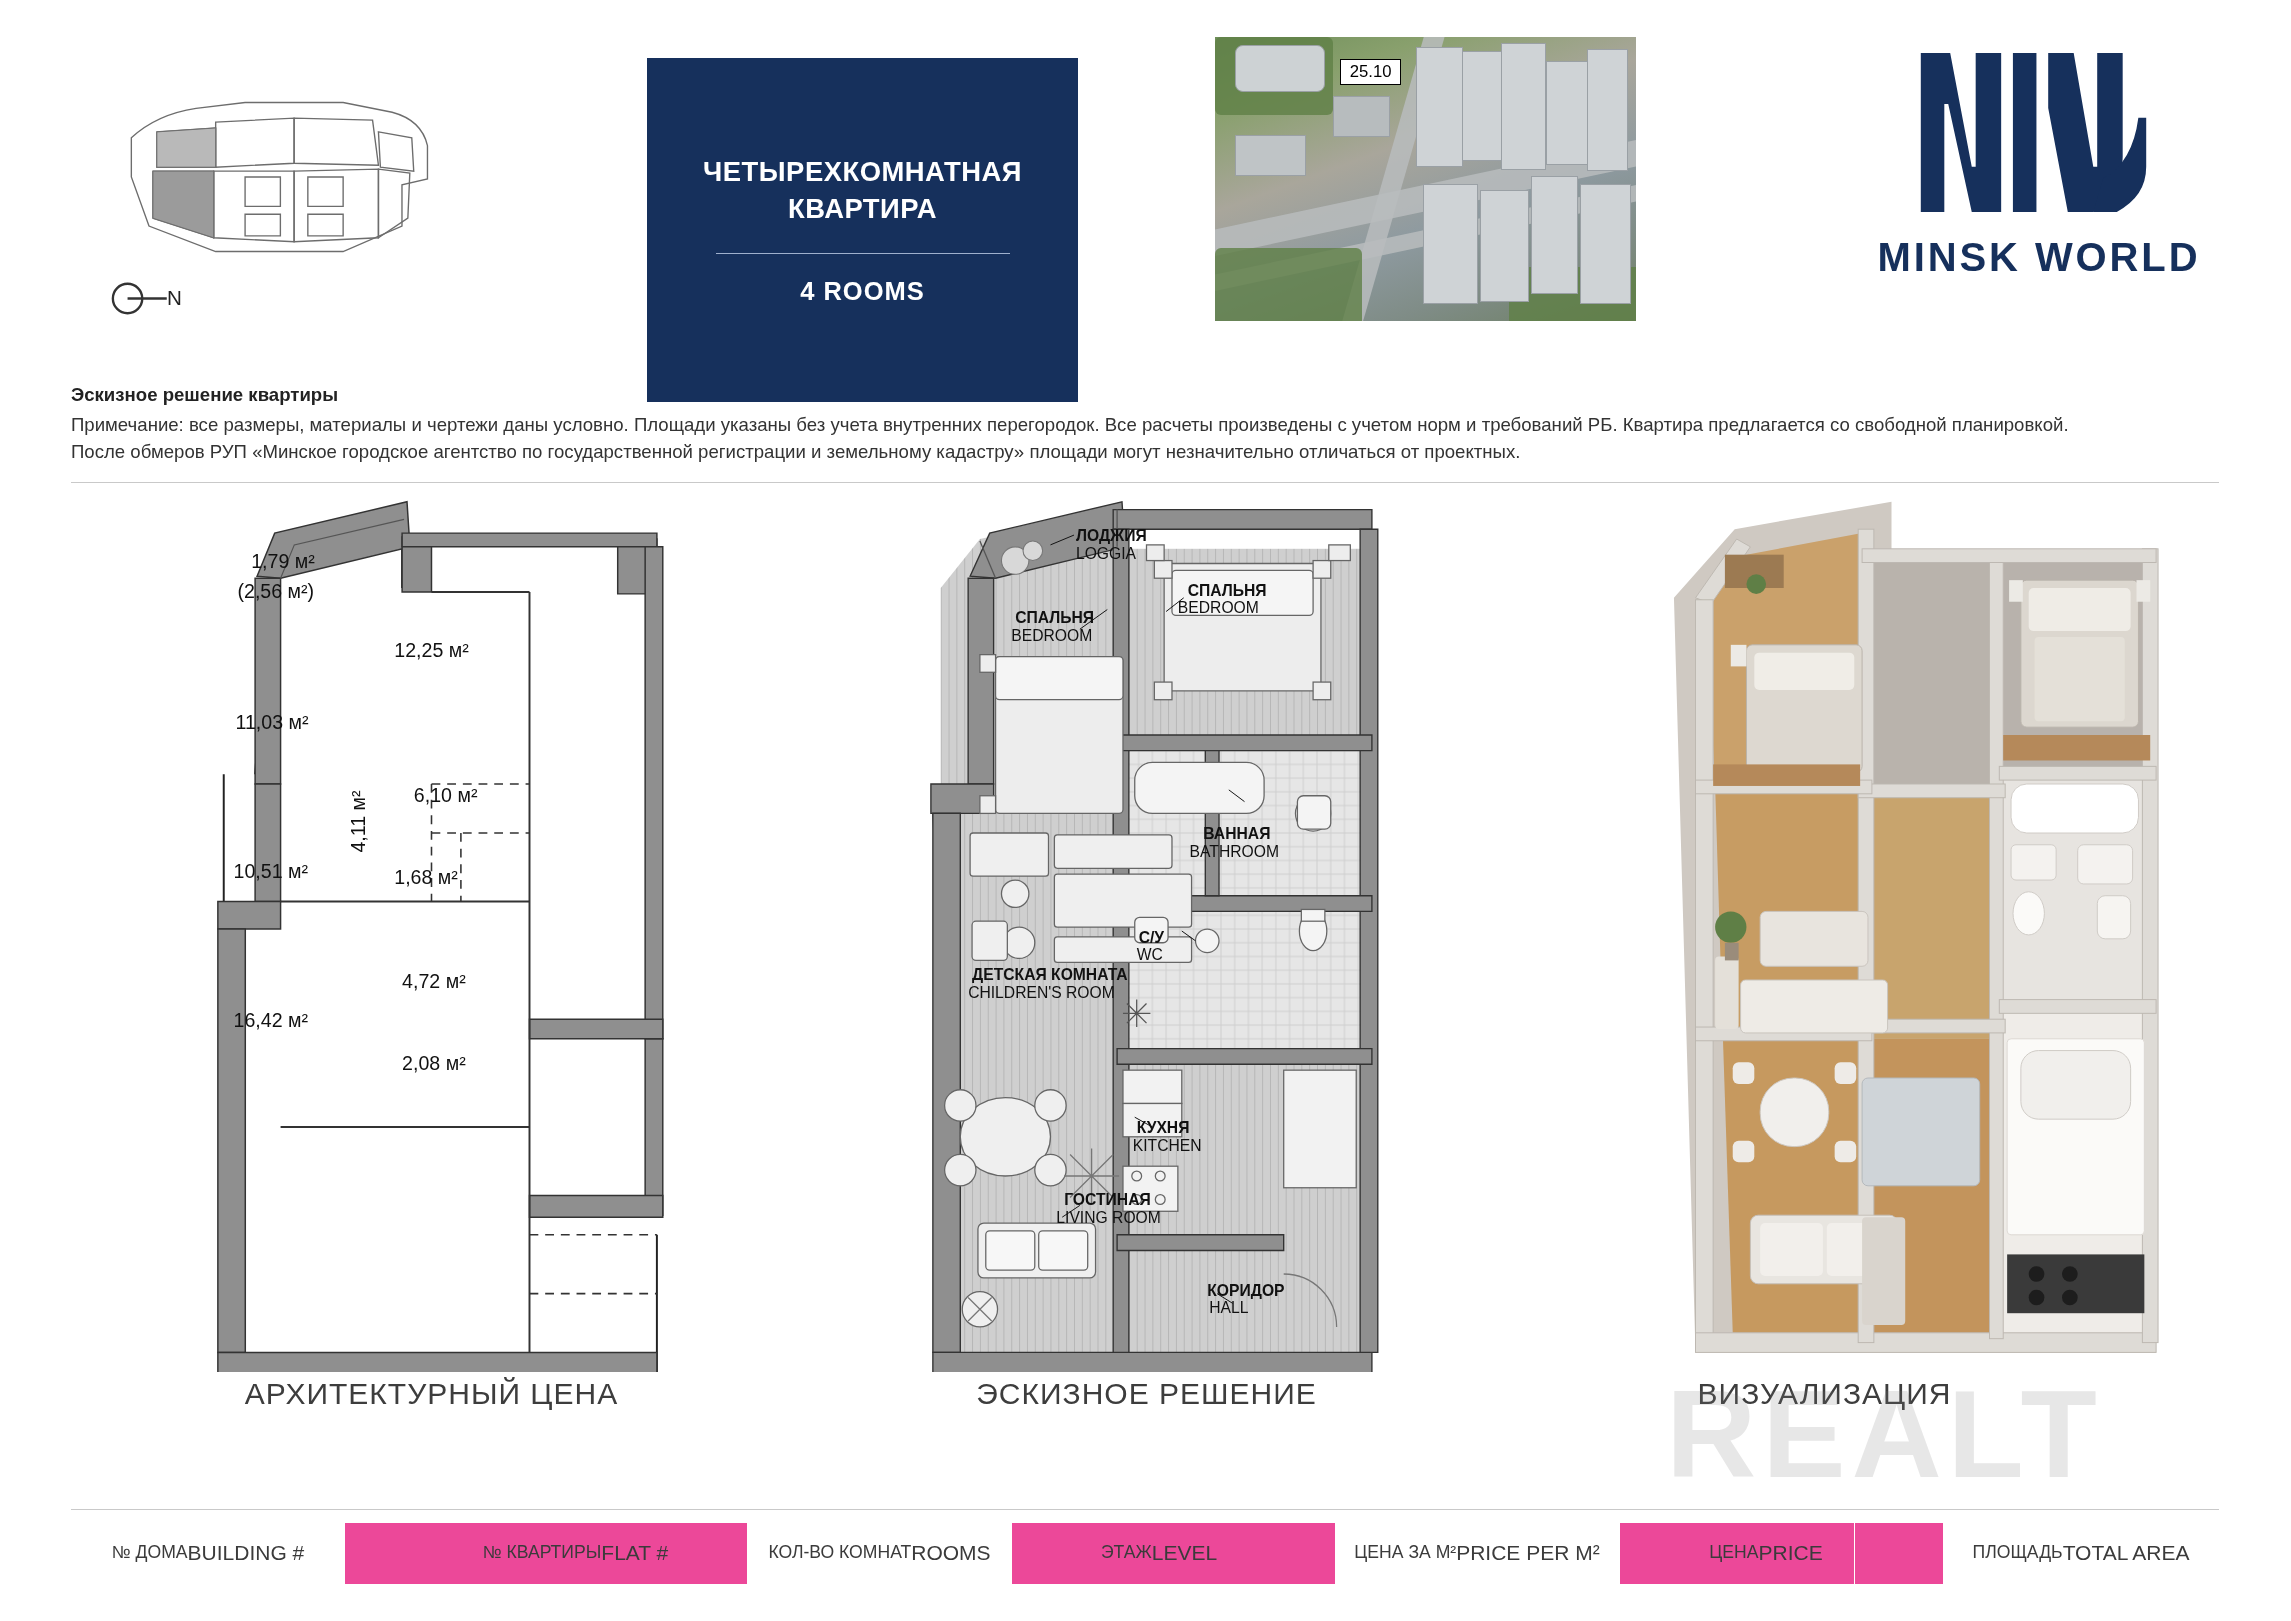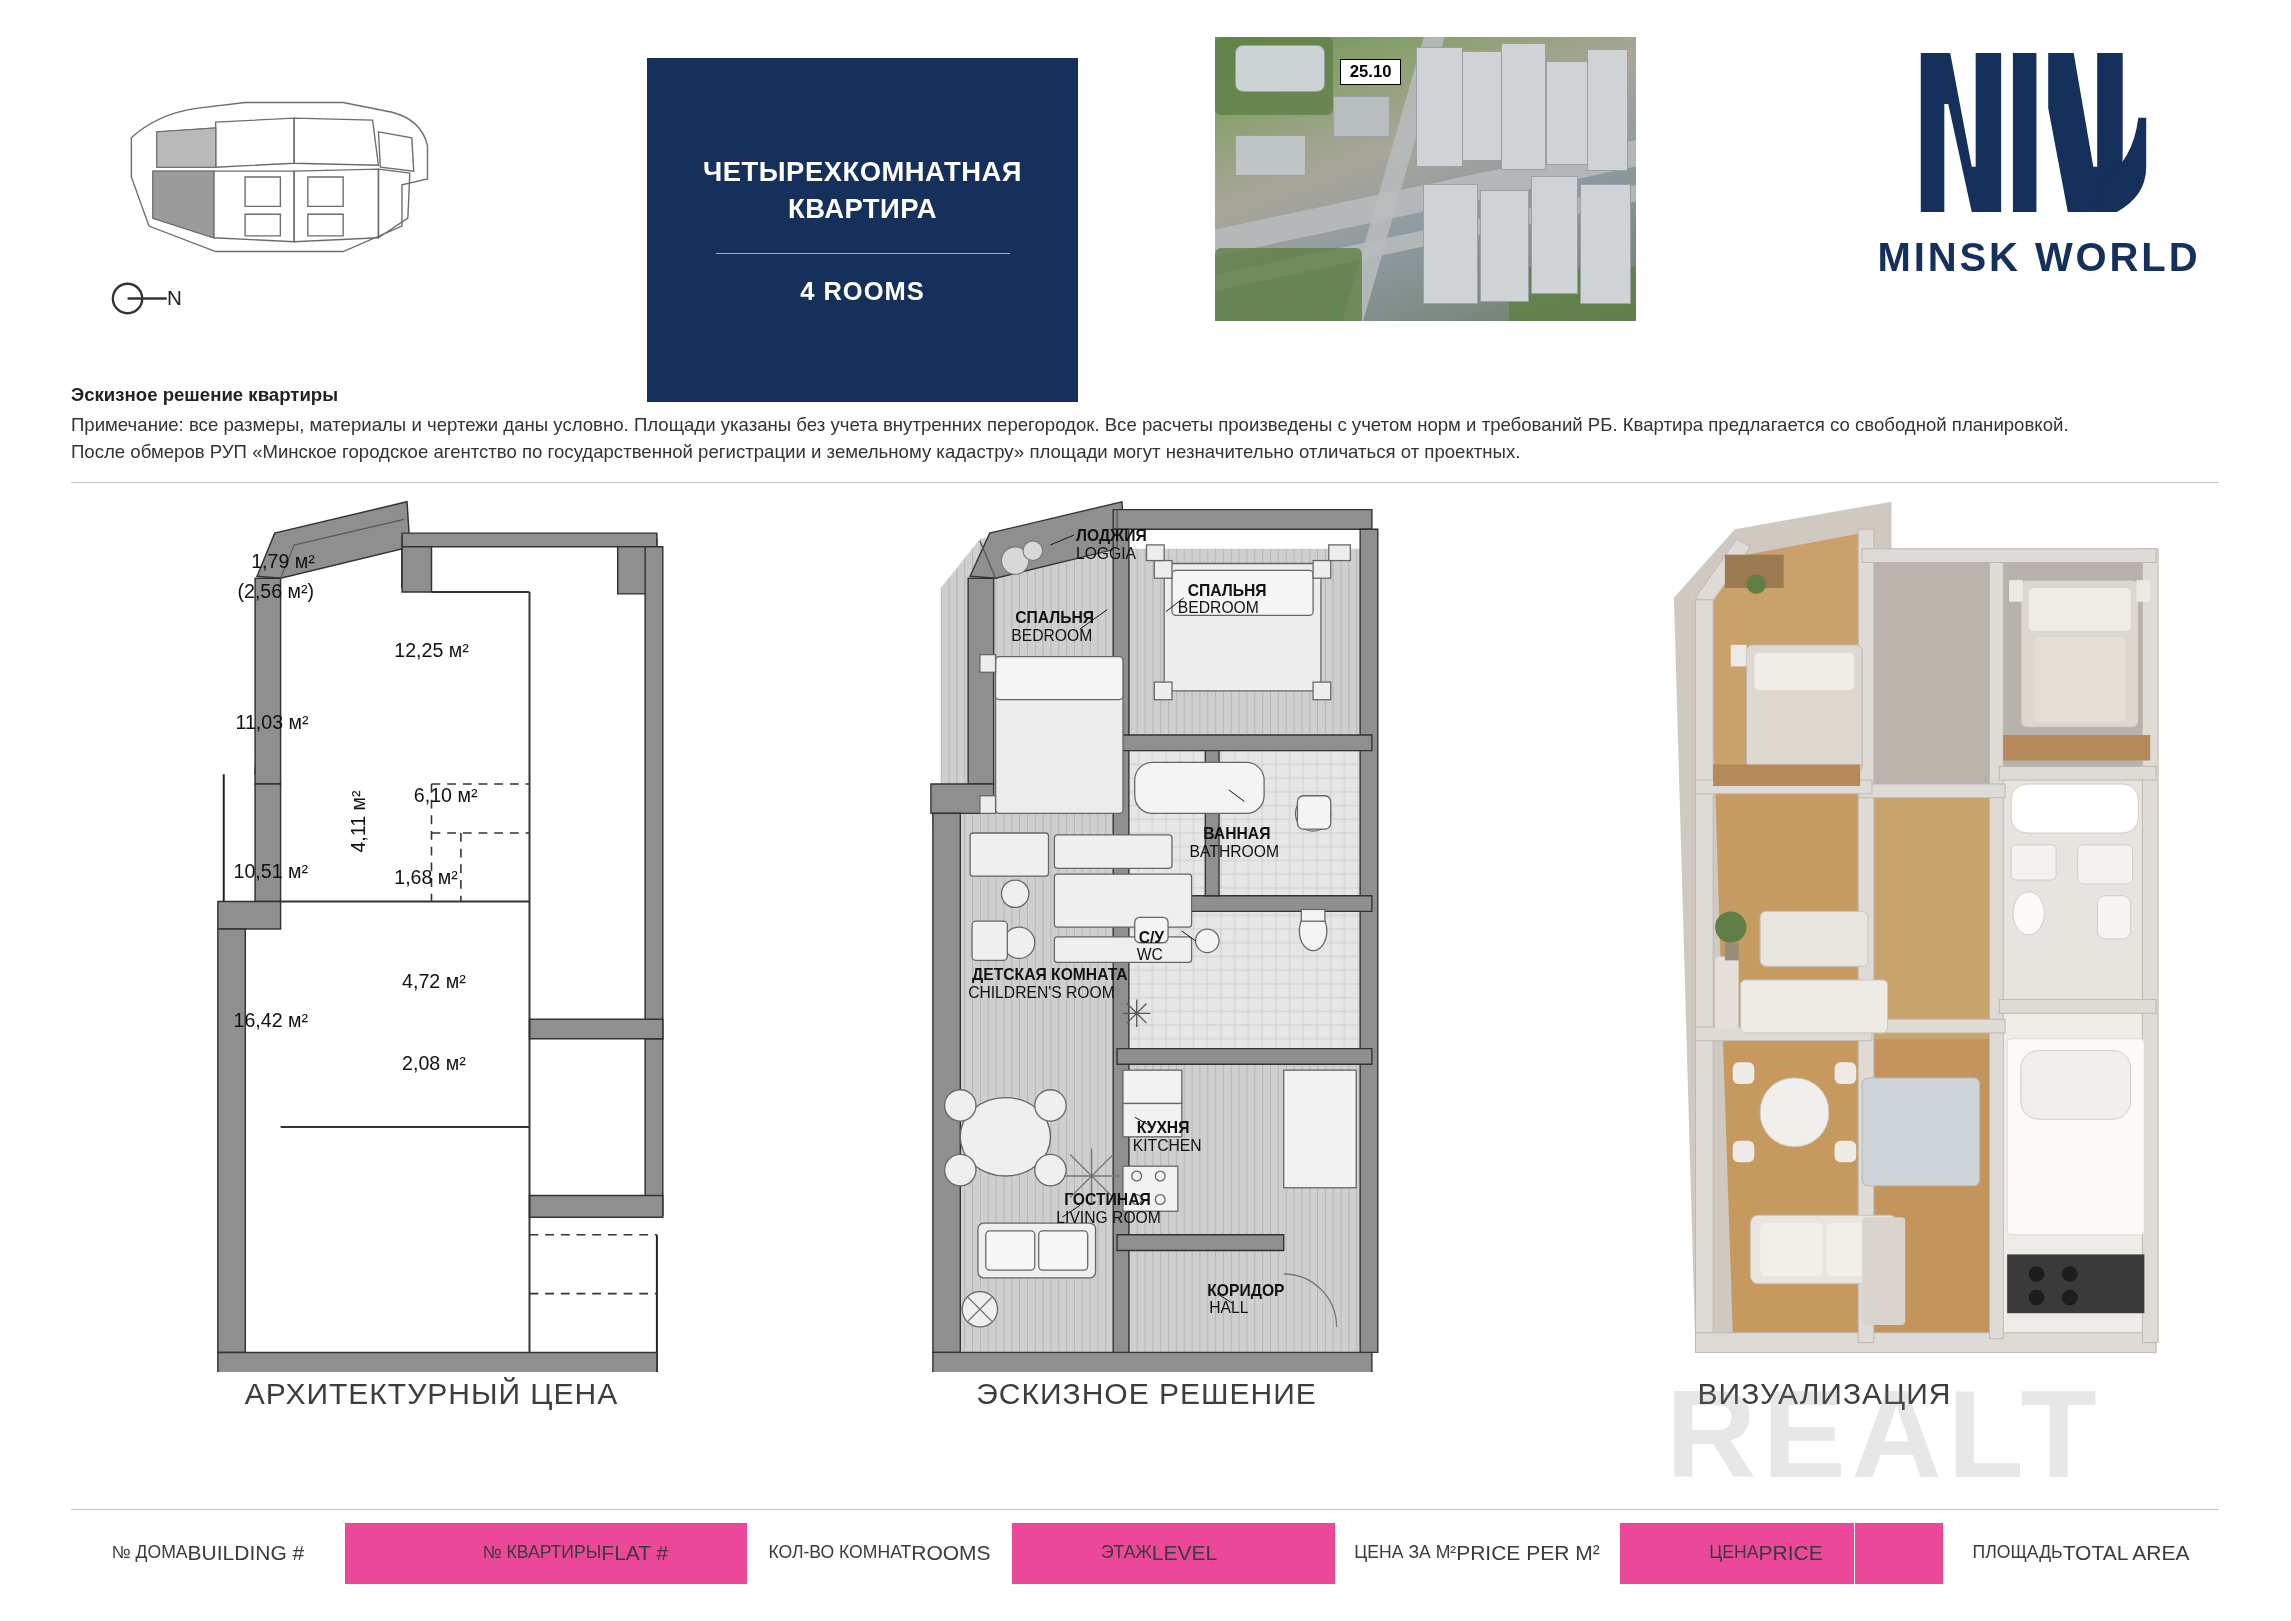--- a/index.html
+++ b/index.html
@@ -34,21 +34,21 @@
     position:absolute;left:1215px;top:37px;width:421px;height:284px;
     background:linear-gradient(160deg,#6f8f5a 0%,#89a06d 18%,#a9a69b 40%,#8e9aa0 62%,#7f8c86 80%,#6d7f62 100%);
     overflow:hidden;
   }
   .aerial .road{position:absolute;background:#b9bcbd;opacity:.85;}
   .aerial .bld{position:absolute;background:#cfd3d6;border:1px solid #9aa0a5;}
   .aerial .bld.t{background:#e3e6e8;}
   .aerial .grn{position:absolute;background:#5f7f46;opacity:.8;border-radius:5.9px;}
   .aerial-tag{
     position:absolute;left:125px;top:21.6px;background:#ffffff;border:1px solid #000;
-    font-size:16.7px;padding:2px 8.8px;color:#000;font-weight:bold;
+    font-size:16.7px;padding:2px 8.8px;color:#000;
   }
 
   .logo{position:absolute;left:1833px;top:39px;width:412px;height:284px;}
   .logo-mark{position:absolute;left:78px;top:9.8px;width:245px;height:167px;}
   .logo-text{position:absolute;left:0;top:196px;width:412px;text-align:center;
     font-size:40px;font-weight:bold;letter-spacing:2.9px;color:#16305c;}
 
   
   .note{position:absolute;left:71px;top:384px;width:2147px;}
   .note .n-title{font-size:18.6px;font-weight:bold;color:#222;margin-bottom:5.9px;}

